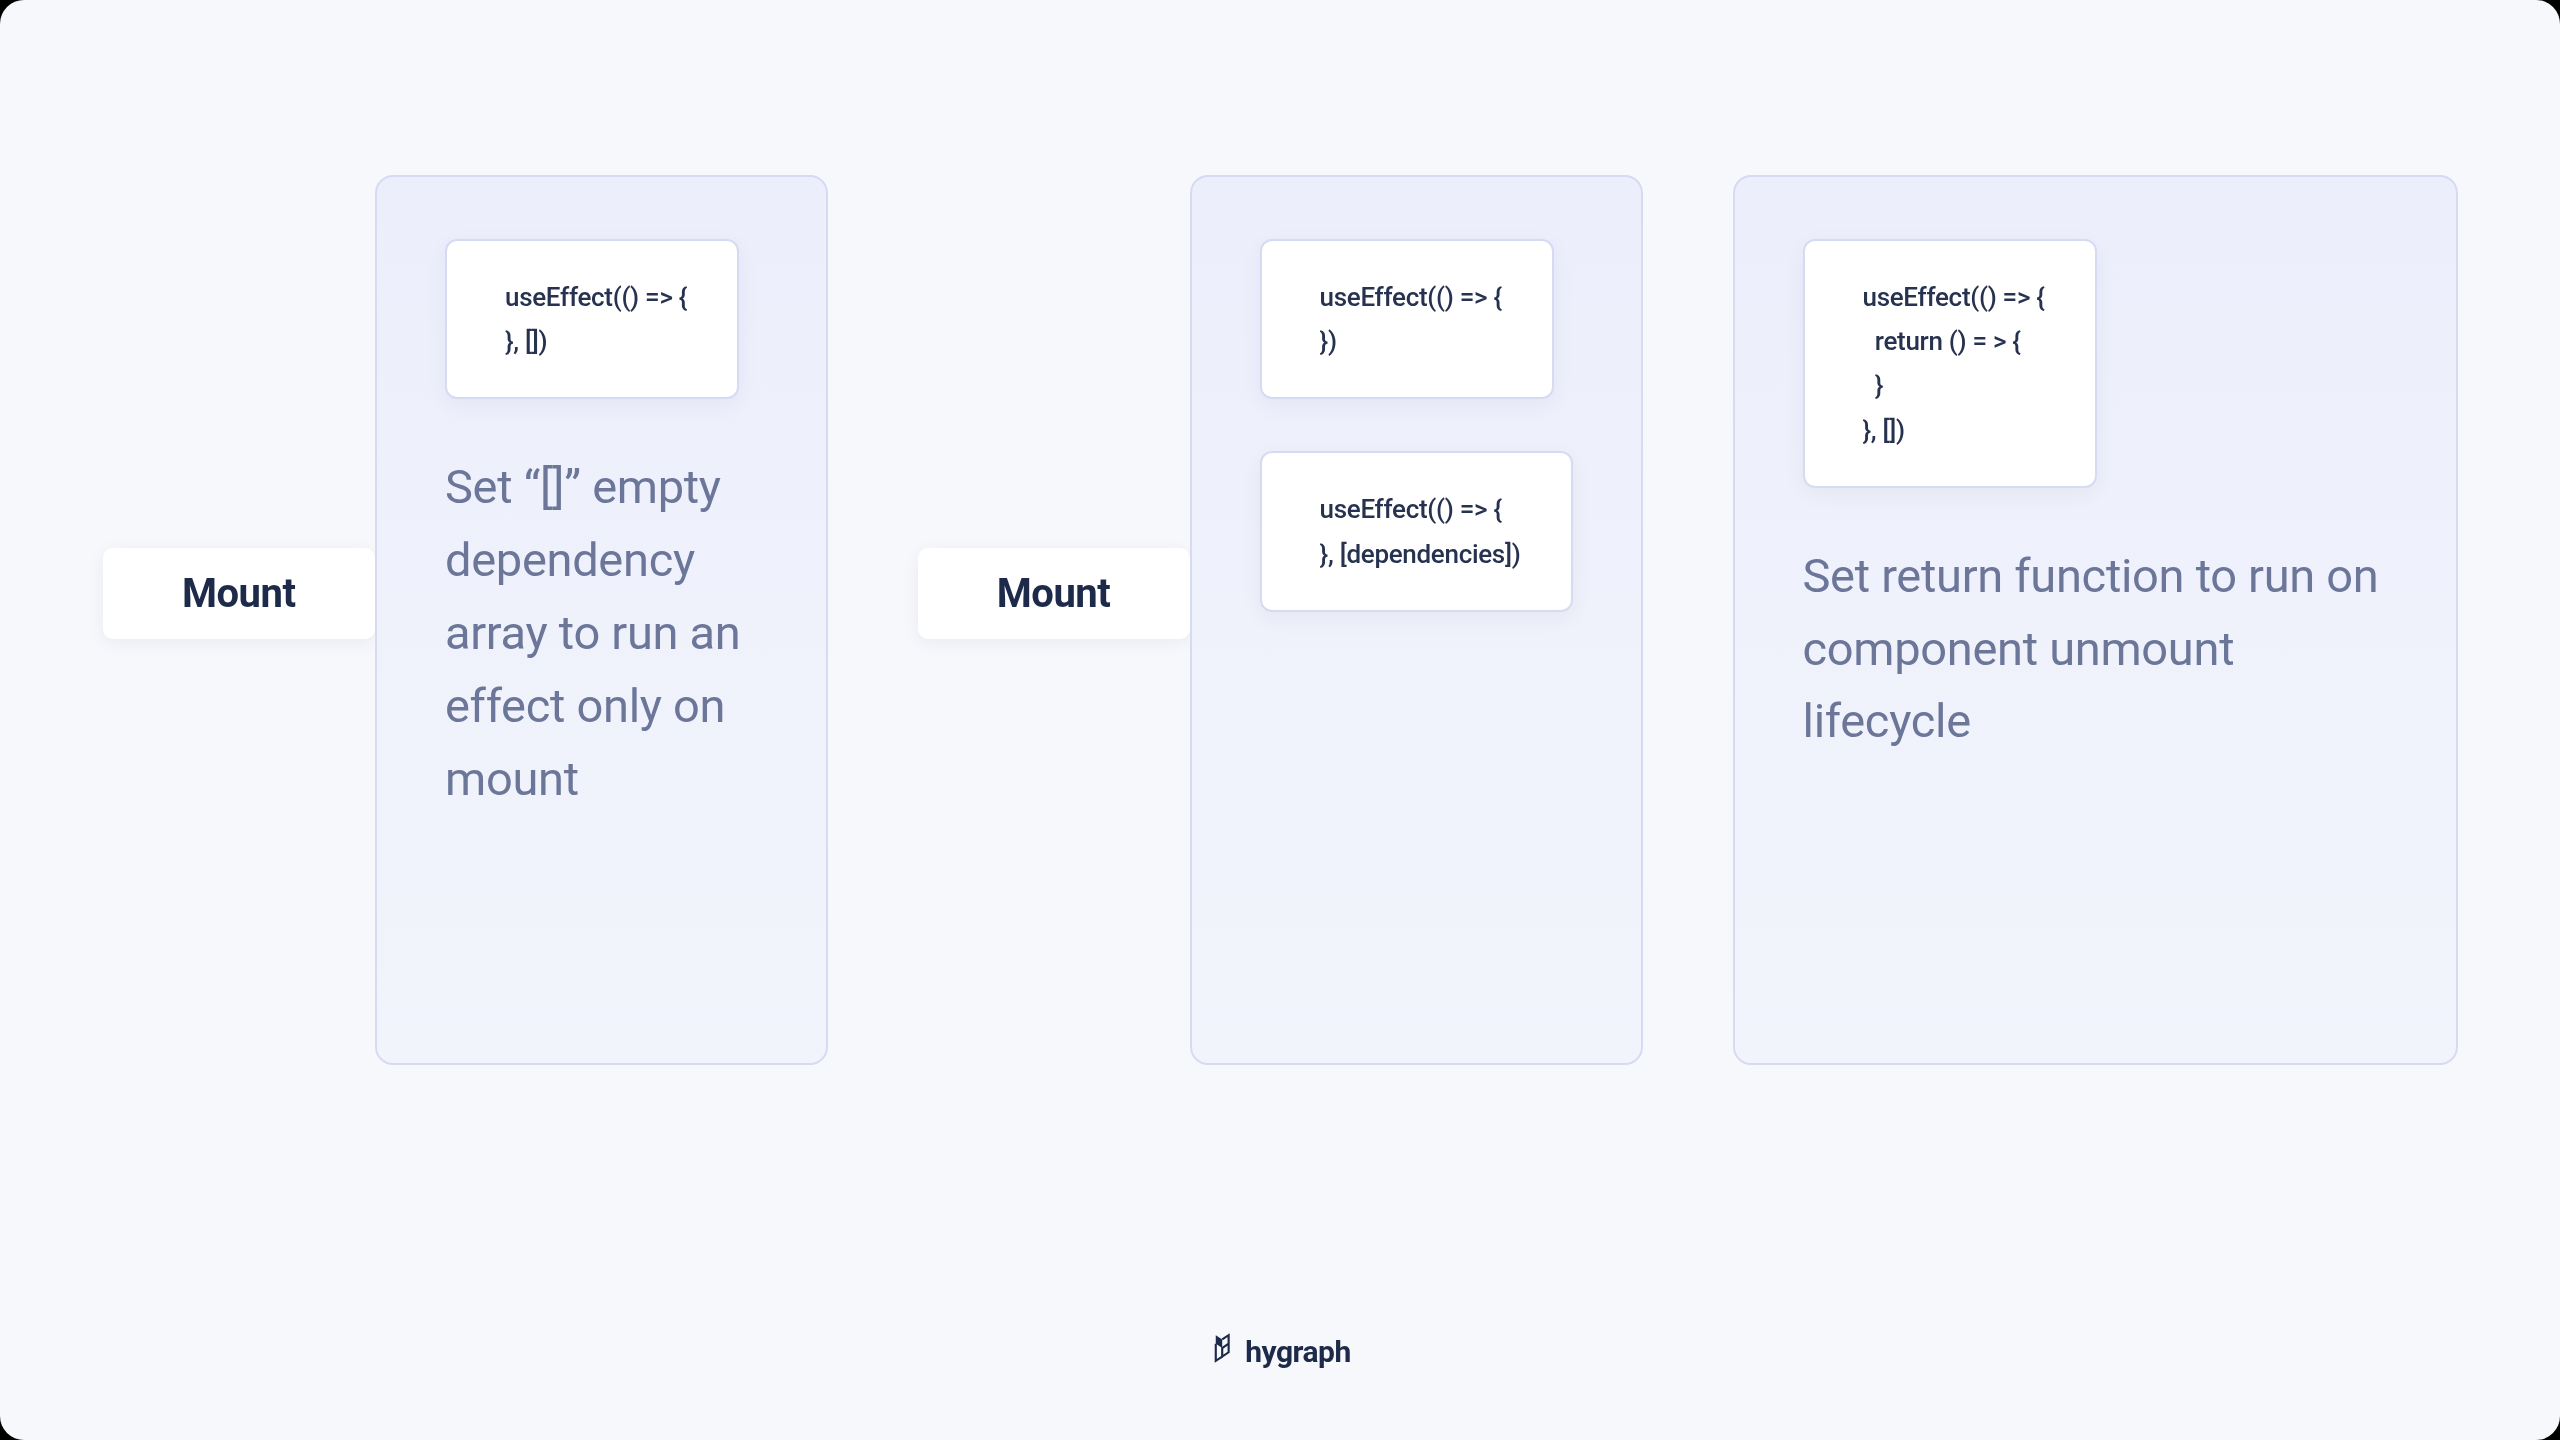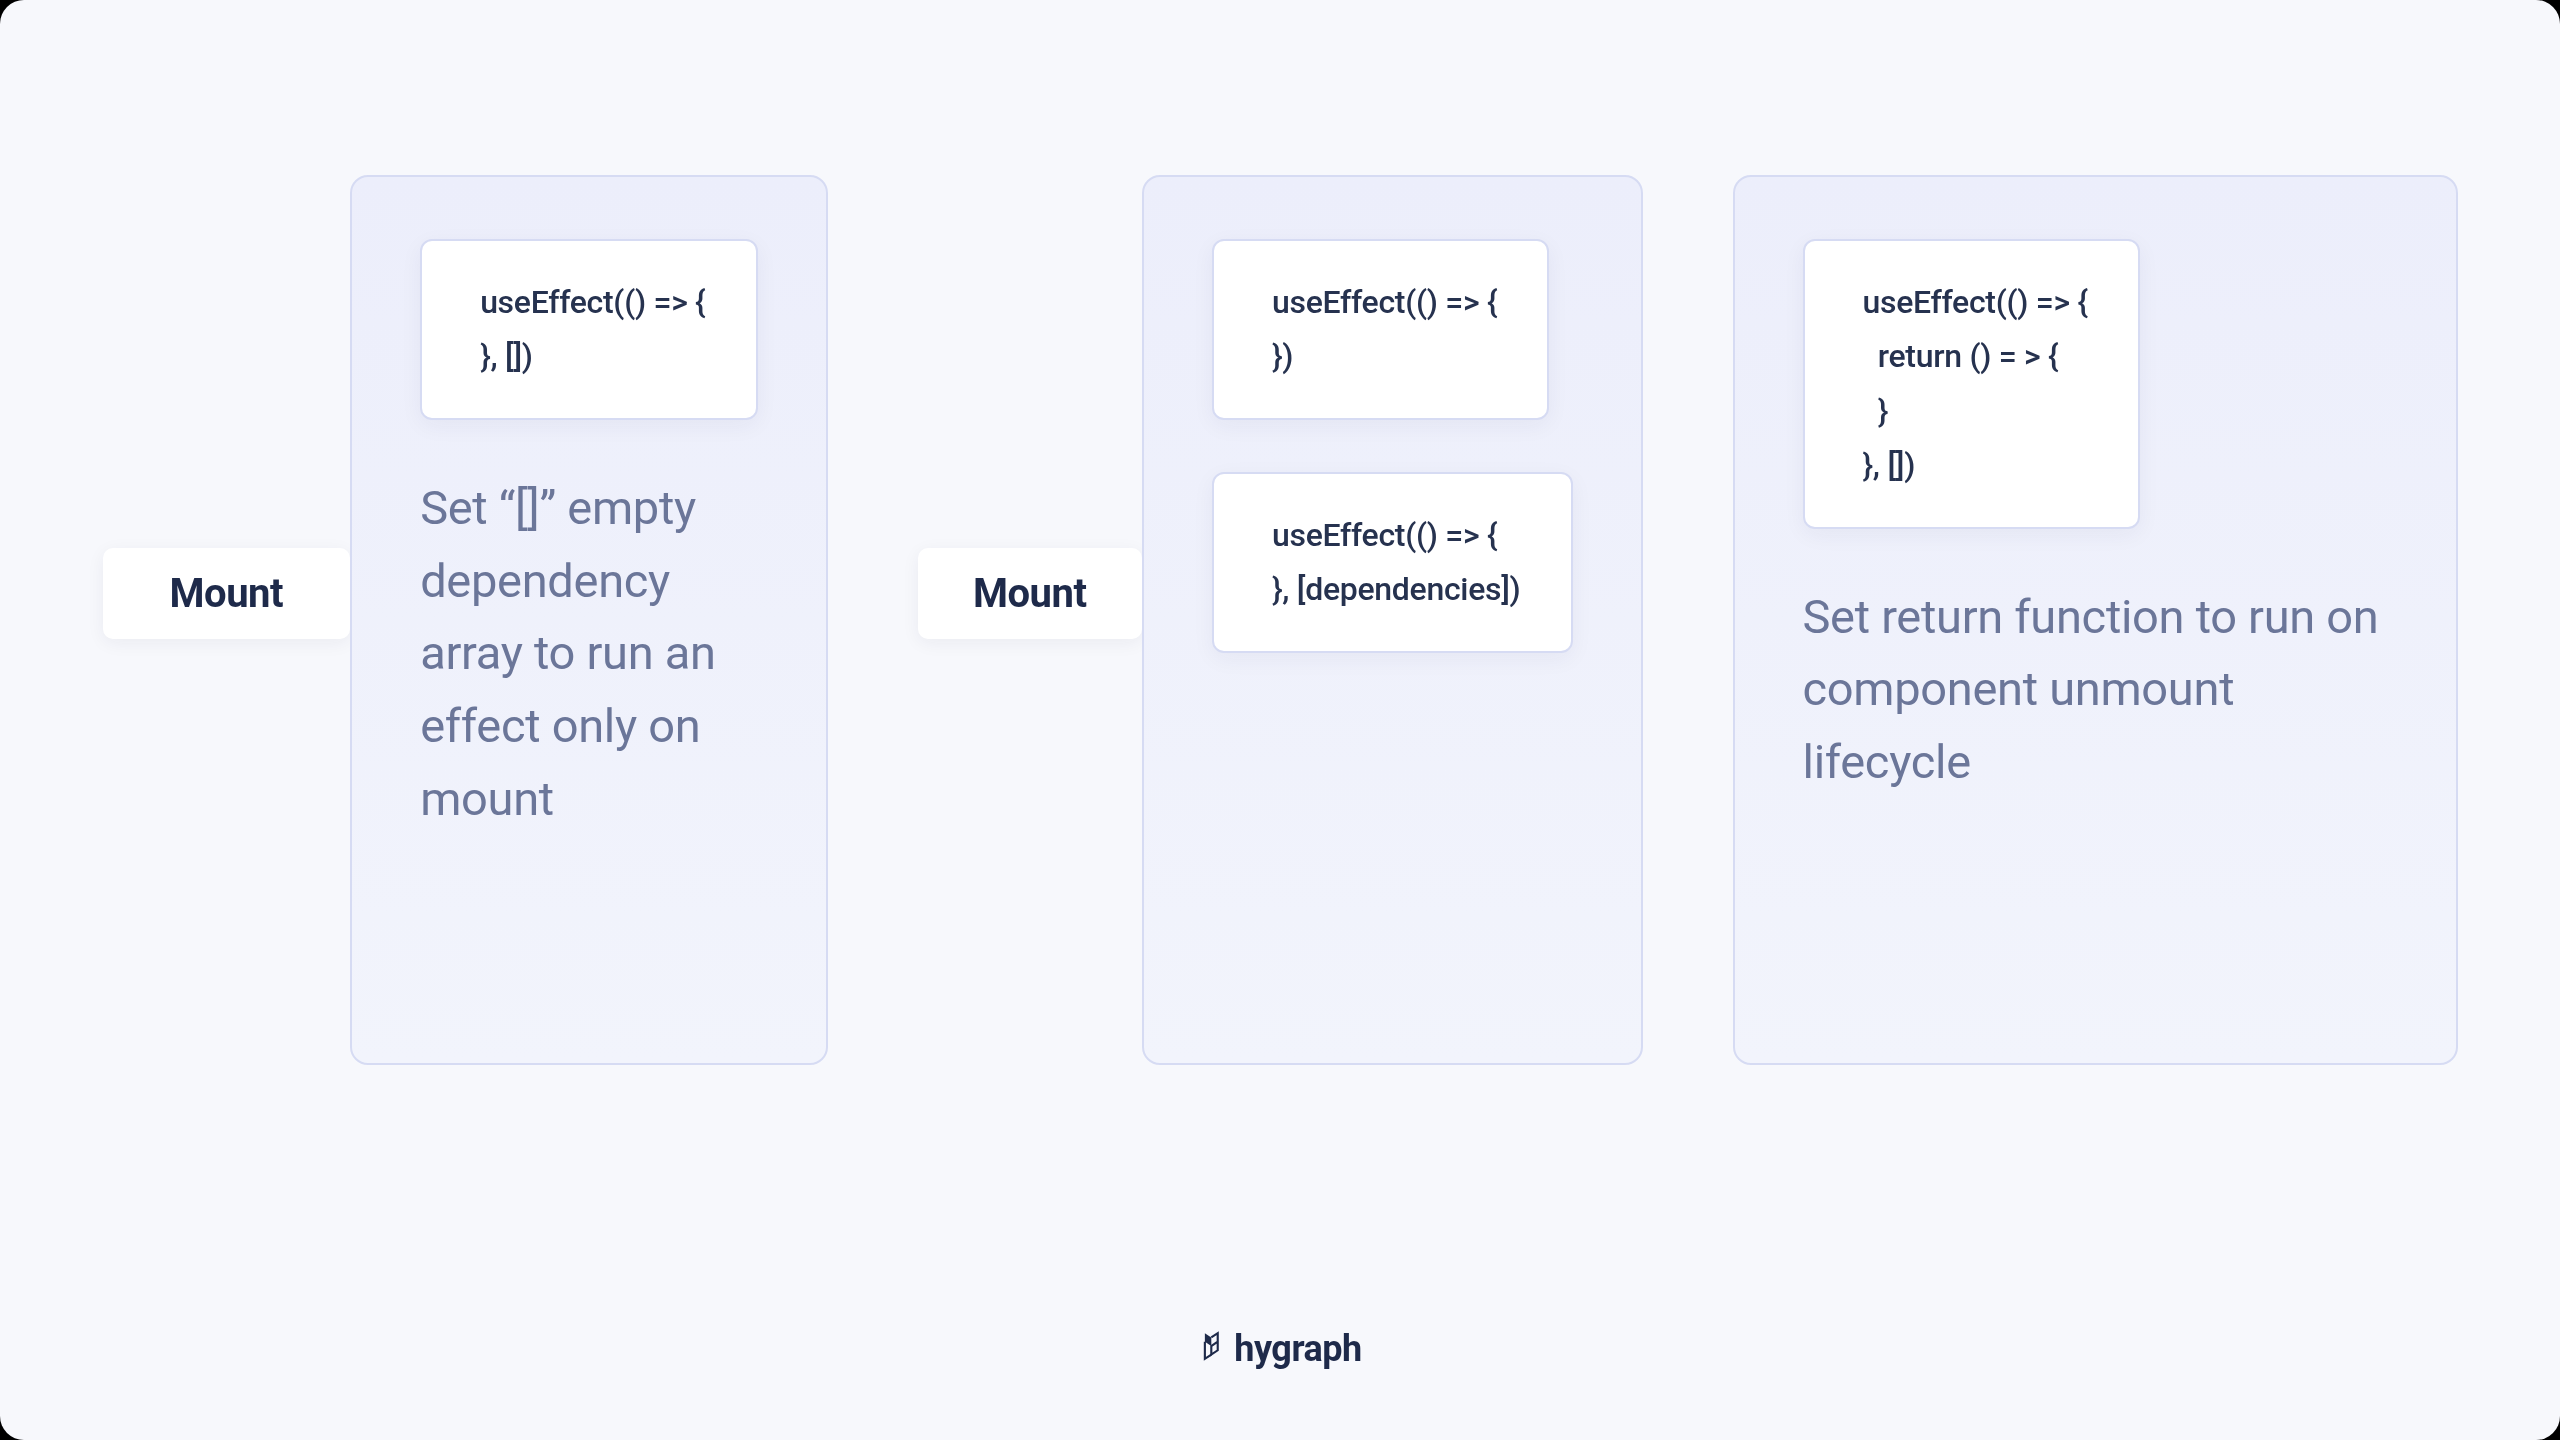--- a/index.html
+++ b/index.html
@@ -52,21 +52,21 @@
     border-radius: 18px;
     padding: 62px 68px 68px 68px;
     min-height: 890px;
   }
   .codebox {
     background: #ffffff;
     border: 2px solid #d6dbf3;
     border-radius: 12px;
     padding: 34px 50px 34px 58px;
     box-shadow: 0 6px 22px rgba(30,42,74,0.05);
-    font-size: 32px;
+    font-size: 26px;
     line-height: 1.7;
     color: #26324f;
     font-weight: 500;
     letter-spacing: -0.3px;
     width: fit-content;
     margin-bottom: 52px;
   }
   .codebox .line { white-space: pre; }
   .desc {
     font-size: 47px;
@@ -78,21 +78,21 @@
   }
   .logo {
     position: absolute;
     bottom: 70px;
     left: 50%;
     transform: translateX(-50%);
     display: flex;
     align-items: center;
     gap: 10px;
     color: #1e2a4a;
-    font-size: 36px;
+    font-size: 30px;
     font-weight: 700;
     letter-spacing: -0.5px;
   }
   .logo svg { width: 26px; height: 30px; }
 </style>
 </head>
 <body style="width: 2560px; height: 1440px;">
 
 <div class="canvas" style="transform: scale(1);">
   <div class="columns">

